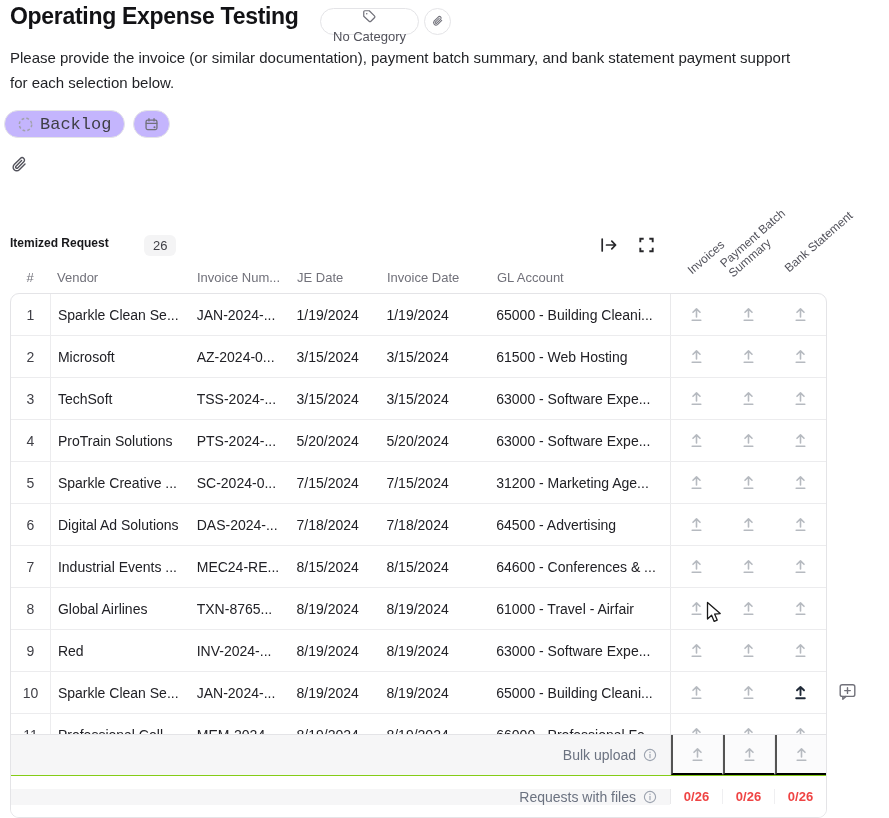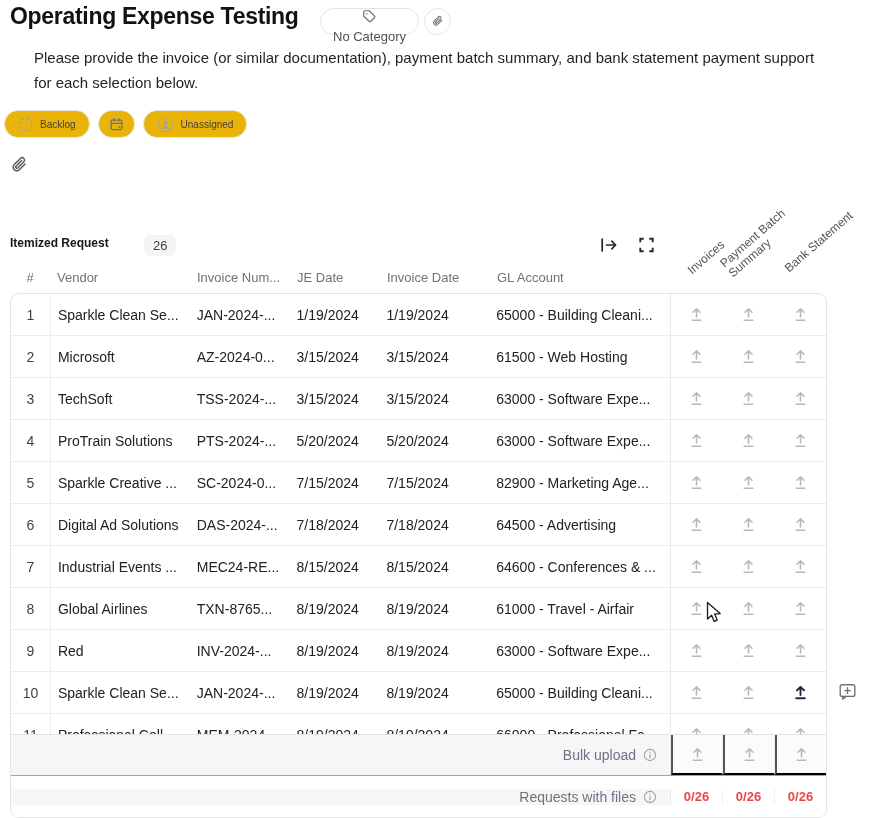--- a/index.html
+++ b/index.html
@@ -24,27 +24,27 @@
     font-size: 13px; color: #52525b; cursor: default;
   }
   .category-chip { position: absolute; left: 320px; top: 8px; height: 27px; padding: 0 12px; flex-direction: column; }
   .link-chip {
     position: absolute; left: 424px; top: 8px; width: 27px; height: 27px;
     border: 1px solid #e4e4e7; border-radius: 50%;
     display: flex; align-items: center; justify-content: center; background: #fff;
   }
   .description {
     position: absolute; left: 10px; top: 46px; width: 790px;
-    font-size: 15px; line-height: 24.5px; color: #1f2024; margin-left: 24px;
+    font-size: 15px; line-height: 24.5px; color: #1f2024;
   }
 
   
   .chips-row { position: absolute; left: 4px; top: 110px; display: flex; gap: 8px; }
   .chip { height: 28px; padding: 0 13px; display: inline-flex; align-items: center; gap: 7px;
-          border: 1px solid #e4e4e7; border-radius: 15px; font-size: 10px; color: #3f3f46; background: #eab308; }
+          border: 1px solid #e4e4e7; border-radius: 15px; font-size: 17px; color: #3f3f46; background: #c4b5fd; font-family: Liberation Mono, monospace; }
   .chip.icon-only { width: 37px; padding: 0; justify-content: center; }
 
   .attach-icon-wrap { position: absolute; left: 11px; top: 156px; }
 
   
   .section-title { position: absolute; left: 10px; top: 236px; font-size: 12px; font-weight: 700; color: #18181b; }
   .count-badge { position: absolute; left: 144px; top: 235px; background: #f4f4f5; border-radius: 6px;
                  padding: 3px 9px; font-size: 13px; color: #3f3f46; }
   .icon-btn { position: absolute; background: none; border: none; cursor: pointer; padding: 0; }
   .btn-sidepanel { left: 600px; top: 237px; }
@@ -139,30 +139,20 @@
   </div>
   <div class="chip icon-only">
     <span>
       <svg width="15" height="15" viewBox="0 0 16 16" fill="none" stroke="#71717a" stroke-width="1.4" stroke-linecap="round">
         <rect x="2.2" y="3.4" width="11.6" height="10" rx="1.6"></rect>
         <path d="M5.3 1.8 V4.2 M10.7 1.8 V4.2 M2.5 6.8 H13.5"></path>
         <circle cx="11.2" cy="11" r="1.1" fill="#71717a" stroke="none"></circle>
       </svg>
     </span>
   </div>
-  <div class="chip">
-    <span>
-      <svg width="17" height="17" viewBox="0 0 18 18" fill="none">
-        <circle cx="9" cy="9" r="7.6" stroke="#a1a1aa" stroke-width="1.3" stroke-dasharray="2.6 2.1"></circle>
-        <circle cx="9" cy="7.2" r="2.1" fill="#a1a1aa"></circle>
-        <path d="M5 13.4 a4.1 4.1 0 0 1 8 0 z" fill="#a1a1aa"></path>
-      </svg>
-    </span>
-    <span>Unassigned</span>
-  </div>
 </div>
 
 <div class="attach-icon-wrap">
   <span>
     <svg width="17" height="19" viewBox="0 0 17 19" fill="none" stroke="#52525b" stroke-width="1.4" stroke-linecap="round">
       <path d="M14 8 L8.3 13.7 a3.6 3.6 0 0 1 -5.1 -5.1 L9.4 2.4 a2.4 2.4 0 0 1 3.4 3.4 L6.7 11.9 a1.2 1.2 0 0 1 -1.7 -1.7 L10.6 4.6"></path>
     </svg>
   </span>
 </div>
 
@@ -339,21 +329,21 @@
       </button>
     </div>
   </div>
 
   <div class="trow">
     <div class="c-num">5</div>
     <div class="c-vendor">Sparkle Creative ...</div>
     <div class="c-inv">SC-2024-0...</div>
     <div class="c-je">7/15/2024</div>
     <div class="c-invd">7/15/2024</div>
-    <div class="c-gl">82900 - Marketing Age...</div>
+    <div class="c-gl">31200 - Marketing Age...</div>
     <div class="c-uploads">
       <button class="c-up">
         <span>
           <svg width="17" height="17" viewBox="0 0 17 17" fill="none" stroke-width="1.6" stroke-linecap="round" stroke-linejoin="round">
             <path d="M8.5 11 V3 M5 6.3 L8.5 2.9 L12 6.3"></path>
                 <path d="M4.2 14.3 H12.8"></path>
           </svg>
         </span>
       </button>
       <button class="c-up">

